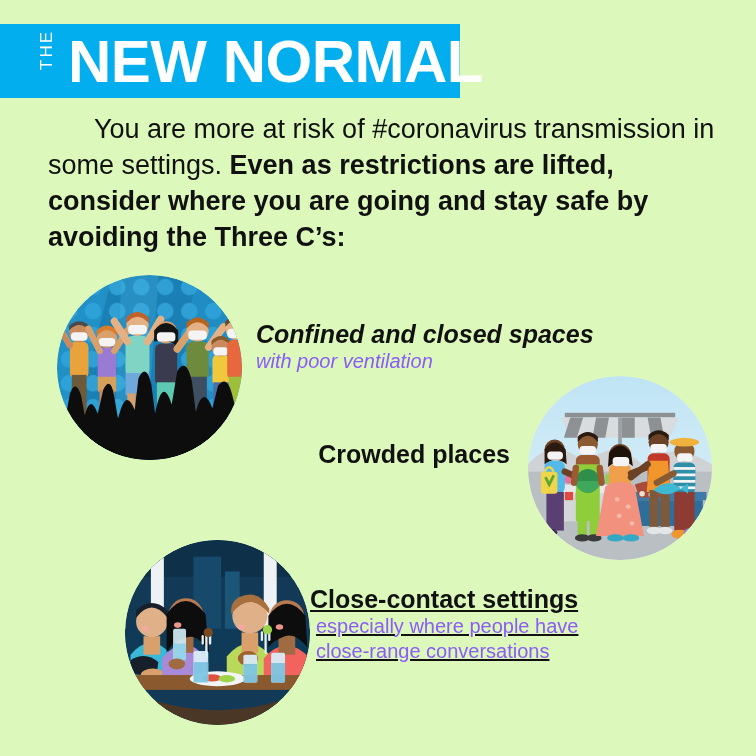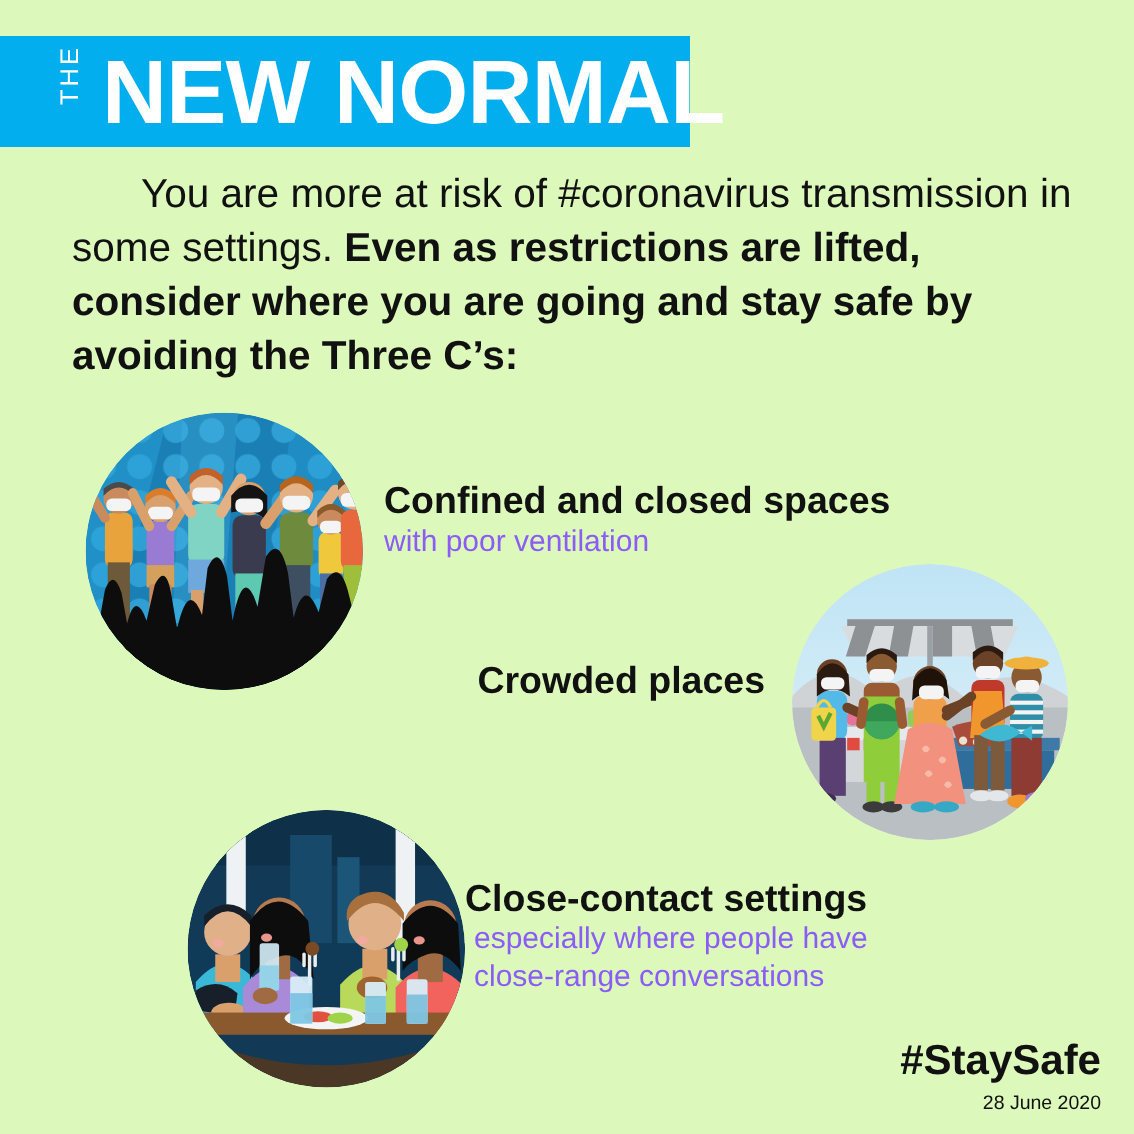--- a/index.html
+++ b/index.html
@@ -89,23 +89,23 @@
     white-space: nowrap;
   }
   .c-sub {
     font-size: 20px;
     font-weight: 400;
     color: #8b5cf6;
     line-height: 1.28;
     white-space: nowrap;
   }
 
-  #block-confined { left: 256px; top: 320px; text-align: left; }
+  #block-confined { left: 256px; top: 320px; text-align: left; font-style: italic; }
   #block-crowded  { right: 246px; top: 440px; text-align: right; }
-  #block-close    { left: 310px; top: 585px; text-align: left; }
+  #block-close    { left: 310px; top: 585px; text-align: left; text-decoration: underline; }
   #block-close .c-sub { padding-left: 6px; }
 
   
   .footer {
     position: absolute;
     right: 22px;
     bottom: 14px;
     text-align: right;
   }
   .hashtag {
@@ -454,18 +454,14 @@
       </g>
     </svg>
   </div>
 
   <div class="c-block" id="block-close">
     <div class="c-title">Close-contact settings</div>
     <div class="c-sub"> especially where people have</div>
     <div class="c-sub">close-range conversations</div>
   </div>
 
-  <div class="footer">
-    <div class="hashtag">#StaySafe</div>
-    <div class="date">28 June 2020</div>
-  </div>
 
 </div>
 
 </body></html>

